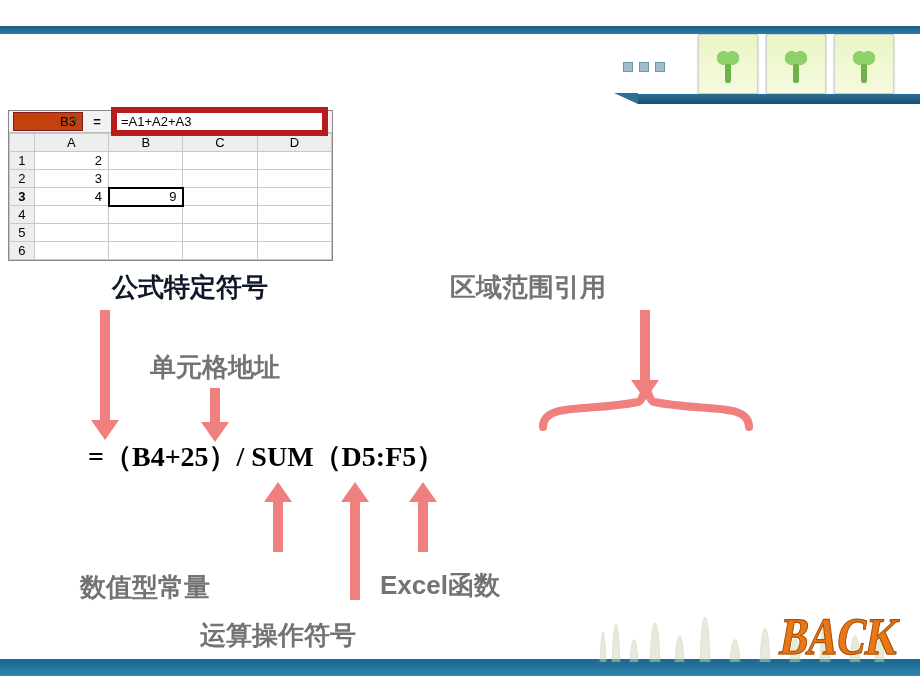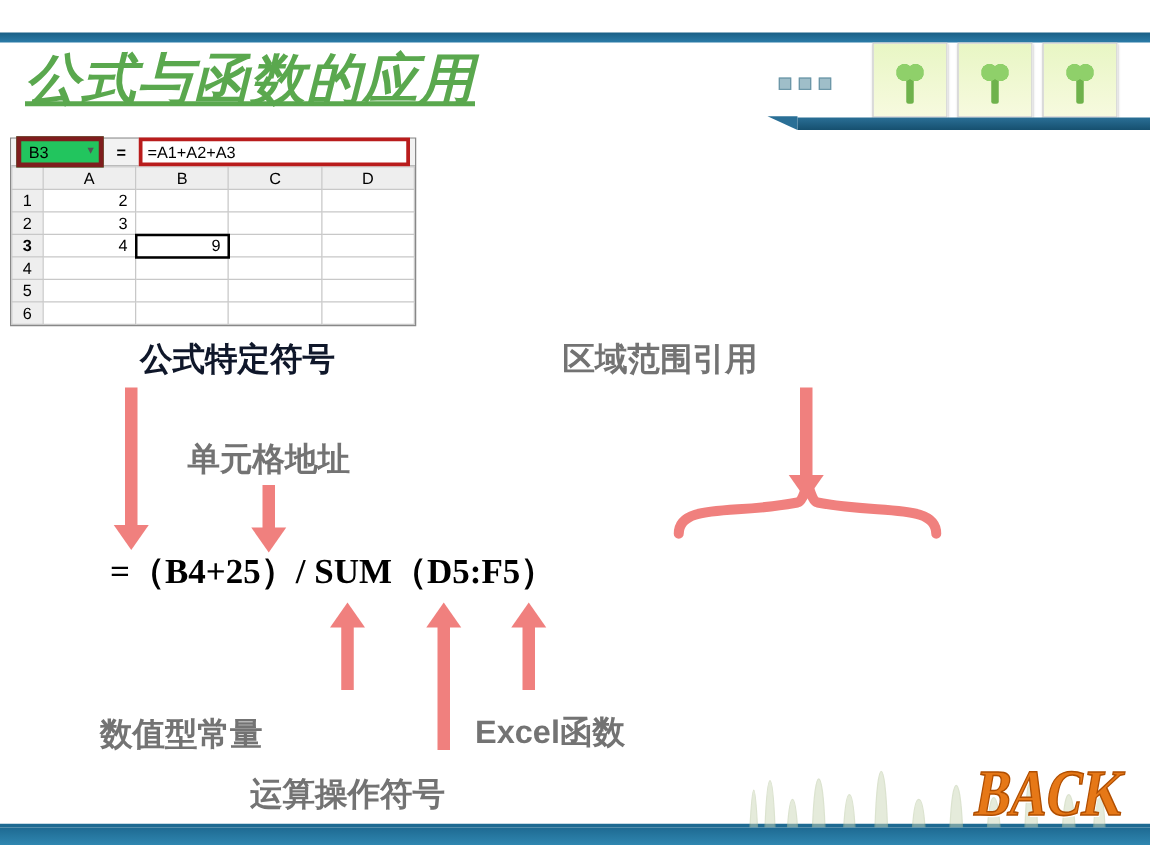--- a/index.html
+++ b/index.html
@@ -89,24 +89,24 @@
     position:absolute;
     left:8px; top:110px;
     width:325px;
     border:1px solid #888;
     background:#fff;
     font-family: Tahoma, Arial, sans-serif;
     font-size:13px;
     color:#000;
   }
   .excel .fx-row { display:flex; height:22px; align-items:center; border-bottom:1px solid #bbb; background:#f2f2f2;}
-  .excel .namebox { width:70px; border:4px solid #7f1d1d; margin:2px 4px; padding:1px 6px; background:#22c55e; text-align:left; position:relative;}
+  .excel .namebox { width:70px; border:1px solid #7f1d1d; margin:2px 4px; padding:1px 6px; background:#c2410c; text-align:right; position:relative;}
   .excel .namebox::after{content:"▾"; position:absolute; right:4px; font-size:10px; color:#555;}
   .excel .fx-eq { width:20px; text-align:center; font-weight:bold;}
-  .excel .fx-input { flex:1; padding:1px 4px; background:#fff; border:3px solid #b91c1c; margin:2px 4px;}
+  .excel .fx-input { flex:1; padding:1px 4px; background:#fff; border:6px solid #b91c1c; margin:2px 4px;}
   .excel table { border-collapse:collapse; width:100%; }
   .excel th, .excel td { border:1px solid #c8c8c8; height:18px; text-align:center; font-weight:normal;}
   .excel th { background:#eee; }
   .excel td.rh { background:#eee; width:24px; }
   .excel td.val { text-align:right; padding-right:6px;}
   .excel tr.sel td.rh { font-weight:bold; }
   .excel td.sel-cell { outline:2px solid #000; outline-offset:-1px; text-align:right; padding-right:6px;}
   .excel th.colA{width:72px;} .excel th.colB{width:72px;} .excel th.colC{width:72px;} .excel th.colD{width:72px;}
 
   
@@ -197,21 +197,20 @@
     -webkit-text-stroke: 1px #b04e00;
     text-shadow: 1px 1px 0 #fff;
     letter-spacing:-1px;
   }
 </style>
 </head>
 <body>
 
 <div class="slide">
   <div class="top-band"></div>
-  <div class="title">公式与函数的应用</div>
 
   <div class="dots-row">
     <div class="dot"></div>
       <div class="dot"></div>
       <div class="dot"></div>
   </div>
   <div class="thumb t1"></div>
   <div class="thumb t2"></div>
   <div class="thumb t3"></div>
   <div class="decor-bar"></div>

